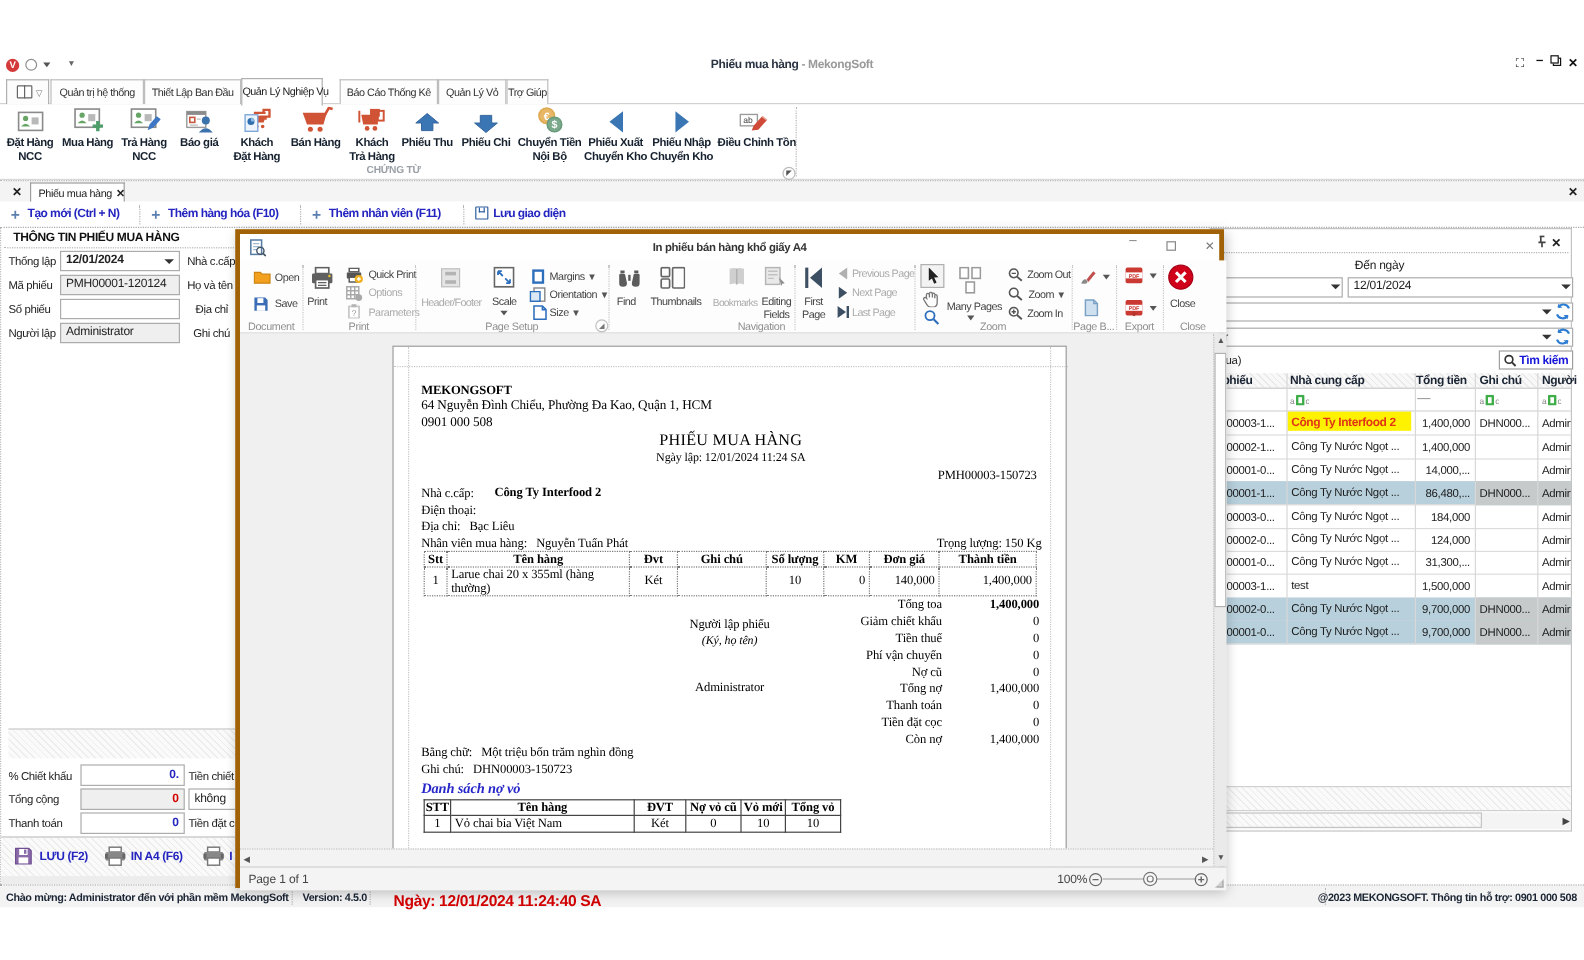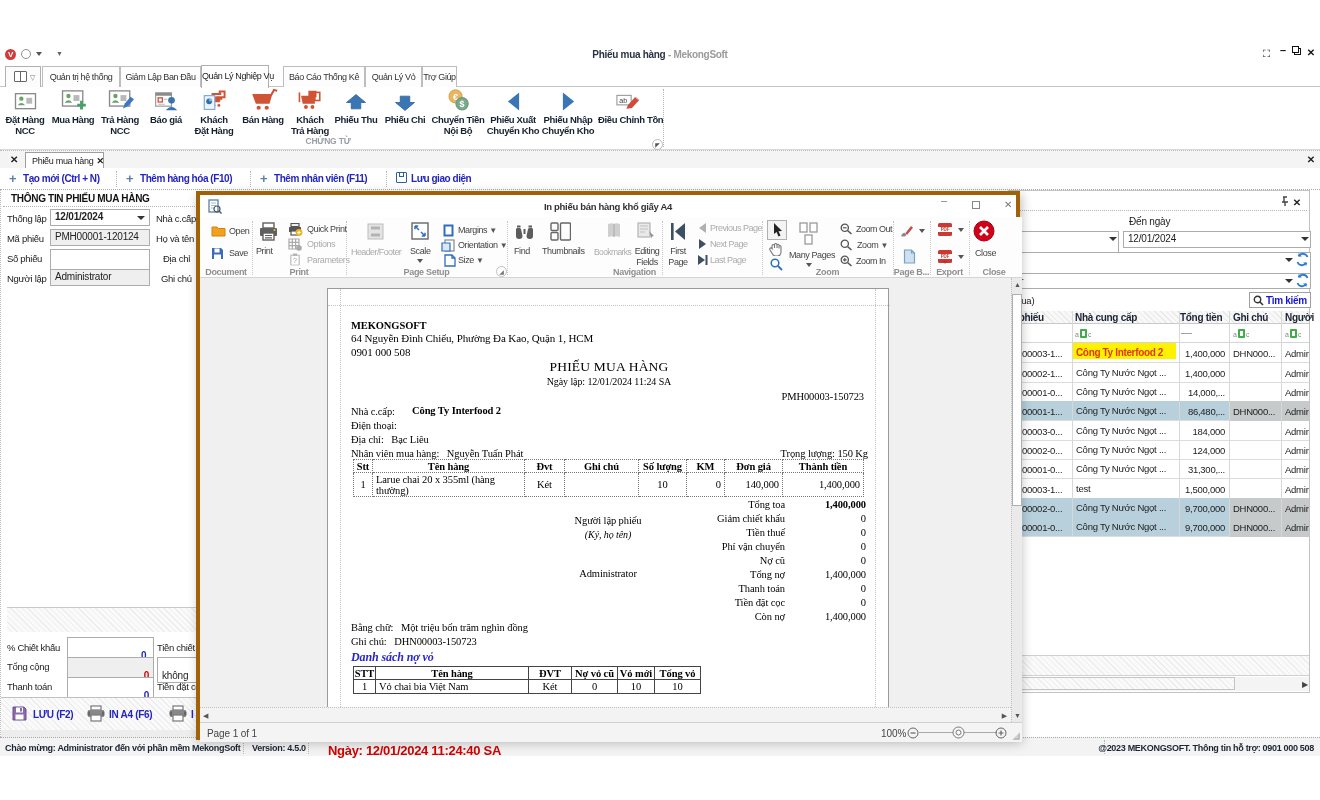--- a/index.html
+++ b/index.html
@@ -6,21 +6,21 @@
 html,body{width:1320px;height:800px;background:#fff;overflow:hidden}
 body{font-family:"Liberation Sans",sans-serif;font-size:10px;color:#222;position:relative;letter-spacing:-0.1px}
 .abs{position:absolute}
 .b{font-weight:bold}
 .hatch{background:repeating-linear-gradient(45deg,#fafafa 0 3px,#ededed 3px 4px)}
 .hatch2{background:repeating-linear-gradient(45deg,#f8f8f8 0 3px,#e9e9e9 3px 4px)}
 .dotv{border-left:1px dotted #b5b5b5}
 .doth{border-top:1px dotted #b5b5b5}
 .navy{color:#1a2433}
 .blue{color:#2424c0}
-.field{background:#fff;border:1px solid #acacac;font-size:10px;letter-spacing:-0.2px;padding:12px 4px;white-space:nowrap;overflow:hidden}
+.field{background:#fff;border:1px solid #acacac;font-size:10px;letter-spacing:-0.2px;padding:2px 4px;white-space:nowrap;overflow:hidden}
 .flab{font-size:9.5px;letter-spacing:-0.3px;white-space:nowrap;color:#222}
 .fieldro{background:#efefef}
 svg{display:block}
 </style>
 </head>
 <body>
 
 <div class="abs" id="titlebar" style="left:0;top:45px;width:1320px;height:18px;background:#fff;">
   <div class="abs" style="left:5px;top:4px;width:11px;height:11px;border-radius:50%;background:#d43a3a;color:#fff;font-size:8px;font-weight:bold;text-align:center;line-height:11px">V</div>
   <div class="abs" style="left:21px;top:4px;width:10px;height:10px;border-radius:50%;border:1.5px solid #909090"></div>
@@ -34,21 +34,21 @@
   <div class="abs" style="right:5px;top:2px;color:#111;font-size:10px;font-weight:bold">✕</div>
 </div>
 
 <div class="abs" id="ribbontabs" style="left:0;top:63px;width:1320px;height:24px;background:#fff;border-bottom:1px solid #c6c6c6">
   <div class="abs" style="left:5px;top:3px;width:36px;height:21px;border:1px solid #b0b0b0;border-bottom:none;background:#fcfcfc">
     <div class="abs" style="left:8px;top:4px;width:13px;height:11px;border:1px solid #666;border-radius:1px;background:#fff"></div>
     <div class="abs" style="left:14px;top:4px;width:1px;height:11px;background:#666"></div>
     <div class="abs" style="left:24px;top:7px;color:#777;font-size:7px">▽</div>
   </div>
   <div class="abs tab" style="left:42px;width:78px">Quản trị hệ thống</div>
-  <div class="abs tab" style="left:120px;width:81px">Giảm Lập Ban Đầu</div>
+  <div class="abs tab" style="left:120px;width:81px">Thiết Lập Ban Đầu</div>
   <div class="abs tabsel" style="left:201px;width:68px">Quản Lý Nghiệp Vụ</div>
   <div class="abs tab" style="left:283px;width:82px">Báo Cáo Thống Kê</div>
   <div class="abs tab" style="left:365px;width:57px">Quản Lý Vỏ</div>
   <div class="abs tab" style="left:422px;width:35px">Trợ Giúp</div>
 </div>
 <style>
 .tab{top:3px;height:21px;border:1px solid #bdbdbd;border-bottom:none;background:#fdfdfd;text-align:center;line-height:20px;color:#333;font-size:9px;letter-spacing:-0.4px;white-space:nowrap;overflow:hidden}
 .tabsel{position:absolute;top:2px;height:23px;border:1px solid #b0b0b0;border-bottom:none;background:#fff;text-align:center;line-height:21px;color:#222;font-size:9px;letter-spacing:-0.4px;white-space:nowrap;z-index:2}
 </style>
 
@@ -794,21 +794,21 @@
     <svg class="abs" style="left:795px;top:4px" width="12" height="12" viewBox="0 0 12 12">
         <circle cx="6" cy="6" r="5" fill="none" stroke="#666" stroke-width="1"></circle>
         <path d="M3.5 6 h5 M6 3.5 v5" stroke="#666" stroke-width="1.2"></path>
       </svg>
     <svg class="abs" style="left:812px;top:9px" width="8" height="8" viewBox="0 0 8 8">
         <path d="M8 0 V8 H0 Z" fill="#d0d0d0"></path>
         <path d="M7 2 L7 7 L2 7" stroke="#aaa" stroke-width="1" fill="none"></path>
       </svg>
   </div>
   <style>
-  .glabel{top:50px;text-align:center;font-size:9px;letter-spacing:-0.3px;color:#8f8f8f;font-weight:bold}
+  .glabel{top:50px;text-align:center;font-size:9px;letter-spacing:-0.3px;color:#8f8f8f;font-weight:normal}
   .dsep{top:4px;height:54px;border-left:1px dotted #c8c8c8}
   .dtxt{position:absolute;font-size:9px;letter-spacing:-0.4px;color:#444;white-space:nowrap}
   .dgray{color:#ababab}
   .dtxt2{position:absolute;font-size:9px;letter-spacing:-0.4px;color:#444;text-align:center;line-height:11px}
   </style>
 </div>
 
 <div class="abs" id="statusbar" style="left:0;top:737px;width:1320px;height:19px;background:#f3f3f3;border-top:1px dotted #aaa">
   <span class="abs navy b" style="left:5px;top:5px;font-size:9px;letter-spacing:-0.3px;white-space:nowrap">Chào mừng: Administrator đến với phần mềm MekongSoft</span>
   <div class="abs dotv" style="left:243px;top:2px;height:14px"></div>

